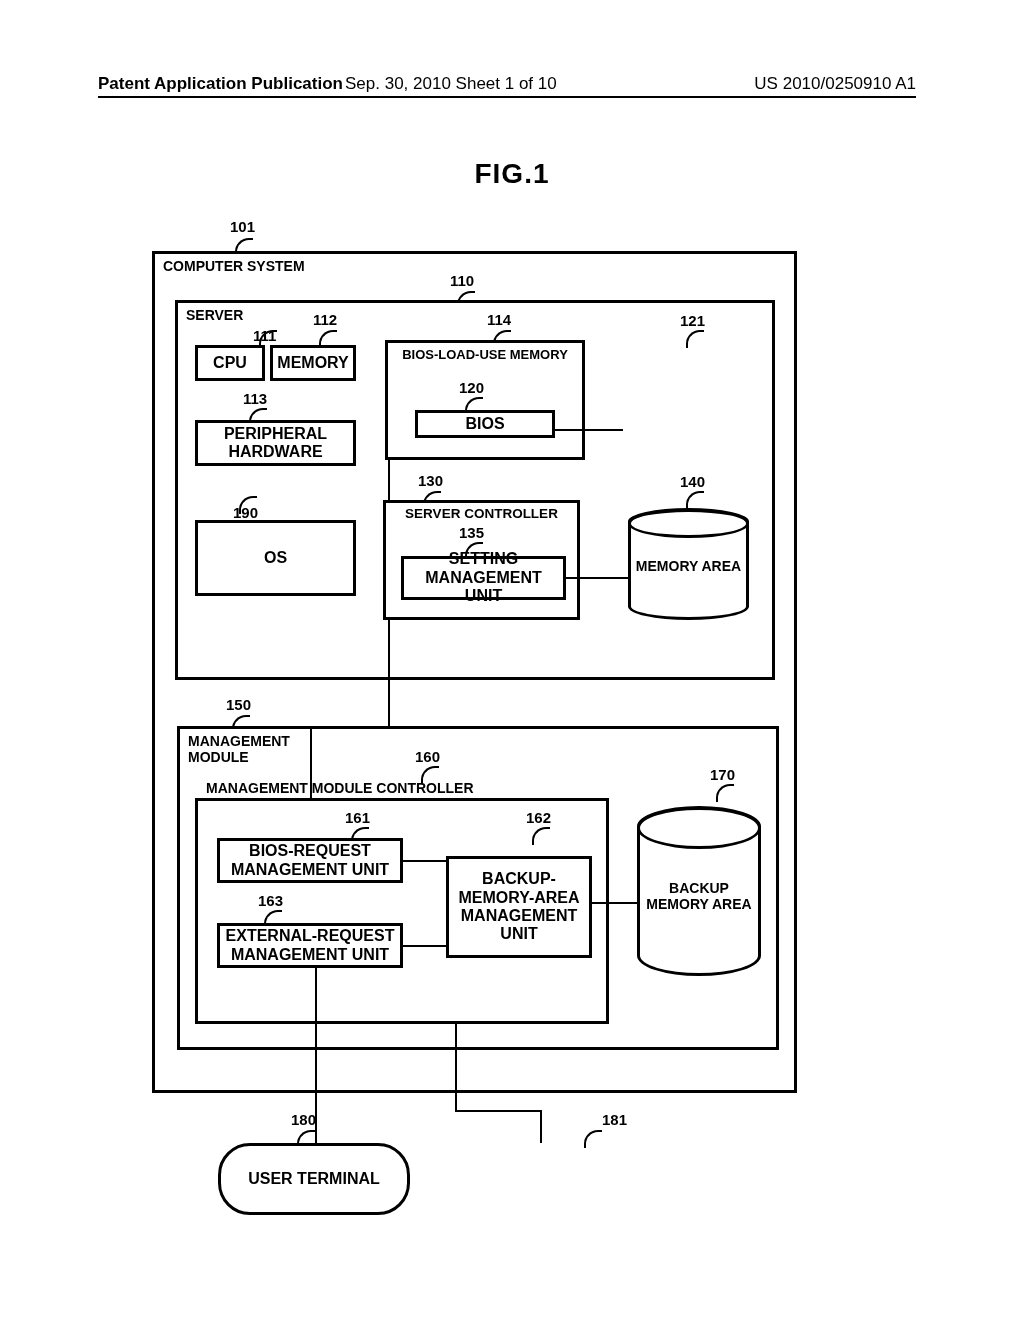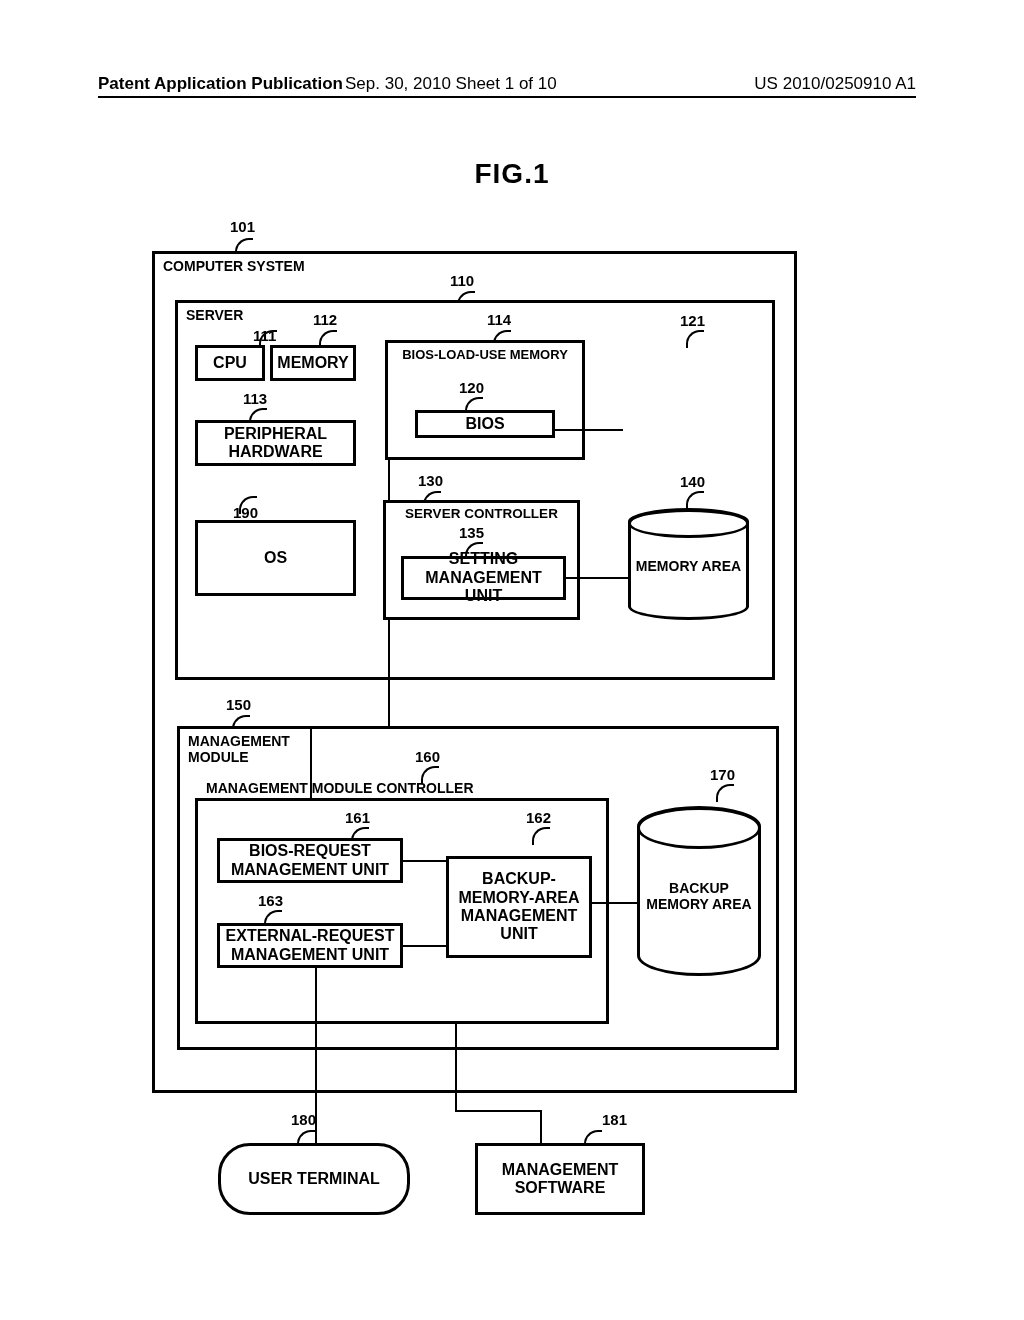--- a/index.html
+++ b/index.html
@@ -233,23 +233,20 @@
   </div>
 
   <div class="label-absolute" style="left:291px; top:1111px;">180</div>
   <div class="hook" style="left:297px; top:1130px;"></div>
   <div class="box center-label" style="left:218px; top:1143px; width:192px; height:72px;border-radius:32px;">
     <span>USER TERMINAL</span>
   </div>
 
   <div class="label-absolute" style="left:578px; top:1111px;margin-left:24px;">181</div>
   <div class="hook" style="left:584px; top:1130px;"></div>
-  <div class="box center-label" style="left:475px; top:1143px; width:170px; height:72px;">
-    <span>MANAGEMENT SOFTWARE</span>
-  </div>
 
   <div class="conn-h" style="left:555px; top:429px; width:68px;"></div>
   <div class="conn-v" style="left:388px; top:460px; height:40px;"></div>
   <div class="conn-h" style="left:566px; top:577px; width:62px;"></div>
   <div class="conn-v" style="left:388px; top:620px; height:106px;"></div>
   <div class="conn-h" style="left:310px; top:726px; width:80px;"></div>
   <div class="conn-v" style="left:310px; top:726px; height:72px;"></div>
   <div class="conn-h" style="left:403px; top:860px; width:43px;"></div>
   <div class="conn-h" style="left:403px; top:945px; width:43px;"></div>
   <div class="conn-h" style="left:592px; top:902px; width:45px;"></div>

